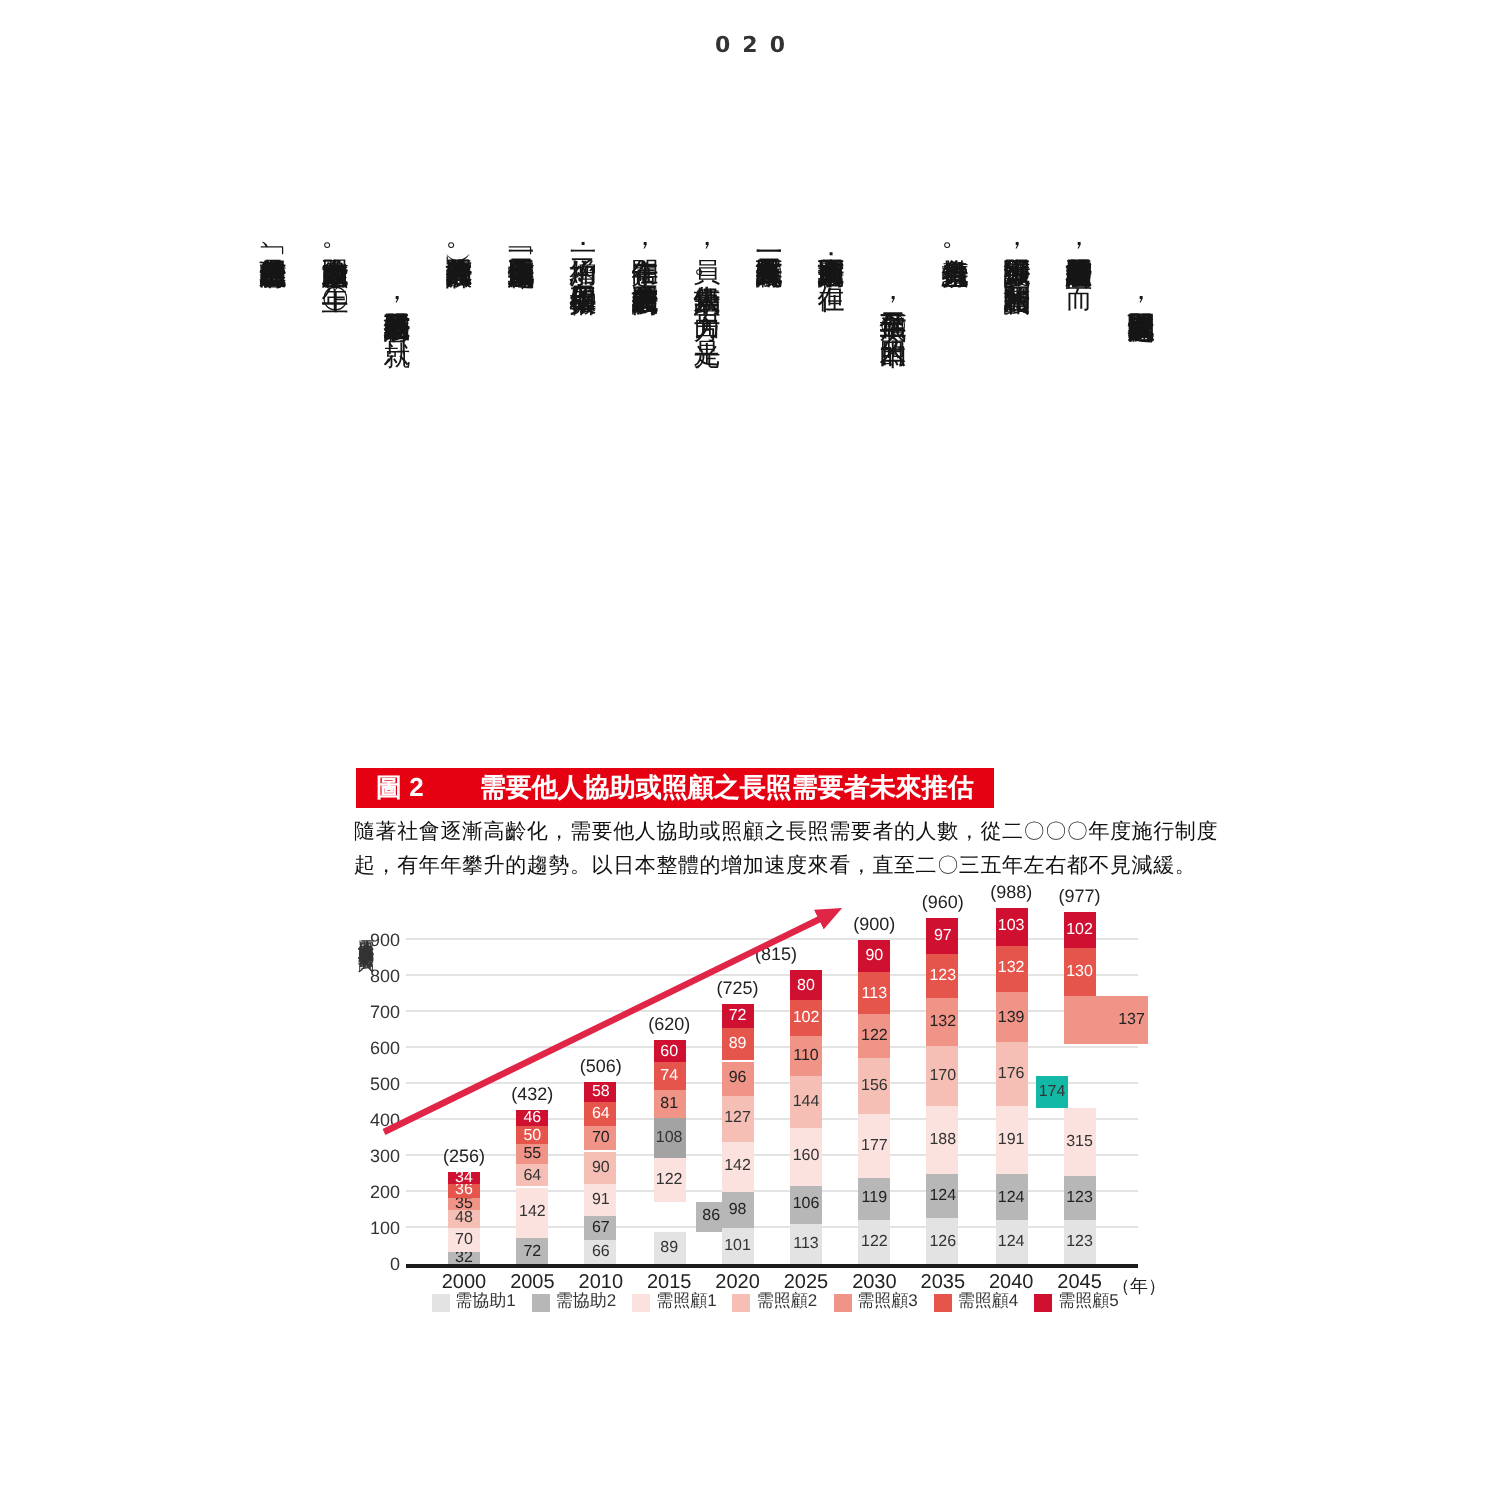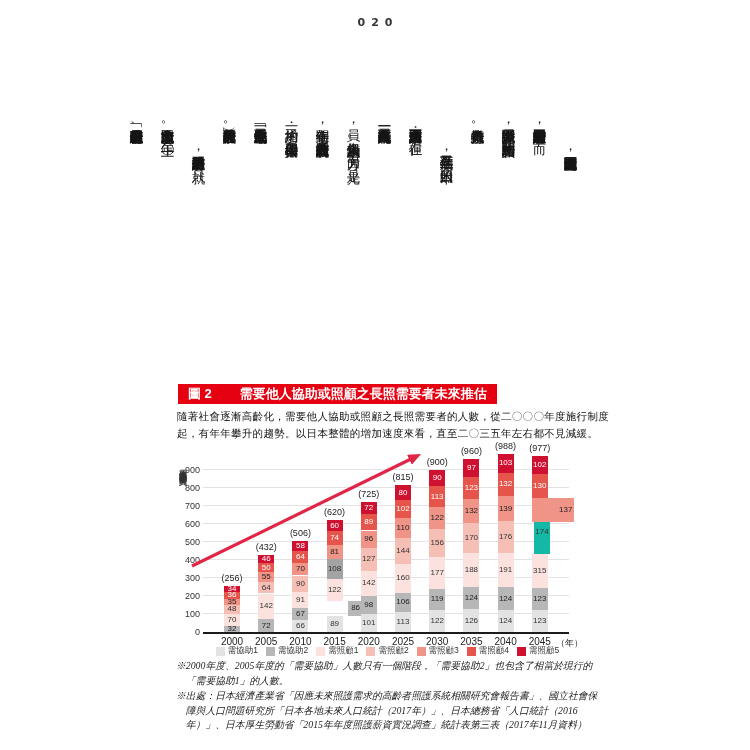--- a/index.html
+++ b/index.html
@@ -244,21 +244,21 @@
         </div>
         <div class="seg" style="left: 192px; bottom: 94.14px; height: 19.8px; background: rgb(240, 148, 136);">
           <span class="seglab" style="color: rgb(34, 34, 34);">110</span>
         </div>
         <div class="seg" style="left: 192px; bottom: 113.94px; height: 18.36px; background: rgb(230, 85, 75);">
           <span class="seglab" style="color: rgb(255, 255, 255);">102</span>
         </div>
         <div class="seg" style="left: 192px; bottom: 132.3px; height: 14.4px; background: rgb(208, 16, 49);">
           <span class="seglab" style="color: rgb(255, 255, 255);">80</span>
         </div>
-        <div class="total" style="left: 178px; bottom: 149.7px; text-align: center;">(815)</div>
+        <div class="total" style="left: 163px; bottom: 149.7px; text-align: center;">(815)</div>
         <div class="xtick" style="left: 180px;">2025</div>
         <div class="seg" style="left: 226.2px; bottom: 0px; height: 21.96px; background: rgb(227, 227, 227);">
           <span class="seglab" style="color: rgb(51, 51, 51);">122</span>
         </div>
         <div class="seg" style="left: 226.2px; bottom: 21.96px; height: 21.42px; background: rgb(183, 183, 183);">
           <span class="seglab" style="color: rgb(34, 34, 34);">119</span>
         </div>
         <div class="seg" style="left: 226.2px; bottom: 43.38px; height: 31.86px; background: rgb(251, 226, 222);">
           <span class="seglab" style="color: rgb(51, 51, 51);">177</span>
         </div>
@@ -324,21 +324,21 @@
         <div class="xtick" style="left: 282.6px;">2040</div>
         <div class="seg" style="left: 328.8px; bottom: 0px; height: 22.14px; background: rgb(227, 227, 227);">
           <span class="seglab" style="color: rgb(51, 51, 51);">123</span>
         </div>
         <div class="seg" style="left: 328.8px; bottom: 22.14px; height: 22.14px; background: rgb(183, 183, 183);">
           <span class="seglab" style="color: rgb(34, 34, 34);">123</span>
         </div>
         <div class="seg" style="left: 328.8px; bottom: 44.28px; height: 34.02px; background: rgb(251, 226, 222);">
           <span class="seglab" style="color: rgb(51, 51, 51);">315</span>
         </div>
-        <div class="seg" style="left: 331px; bottom: 78.3px; height: 44px; background: #14b8a6;">
+        <div class="seg" style="left: 315px; bottom: 78.3px; height: 16px; background: #14b8a6;">
           <span class="seglab" style="color: rgb(51, 51, 51);">174</span>
         </div>
         <div class="seg" style="left: 328.8px; bottom: 109.62px; height: 24.66px; background: rgb(240, 148, 136); padding-left: 26px;">
           <span class="seglab" style="color: rgb(34, 34, 34);">137</span>
         </div>
         <div class="seg" style="left: 328.8px; bottom: 134.28px; height: 23.4px; background: rgb(230, 85, 75);">
           <span class="seglab" style="color: rgb(255, 255, 255);">130</span>
         </div>
         <div class="seg" style="left: 328.8px; bottom: 157.68px; height: 18.36px; background: rgb(208, 16, 49);">
           <span class="seglab" style="color: rgb(255, 255, 255);">102</span>
@@ -381,18 +381,14 @@
       <div class="litem">
         <div class="swatch" style="background: rgb(230, 85, 75);"></div>
         <span class="llabel">需照顧4</span>
       </div>
       <div class="litem">
         <div class="swatch" style="background: rgb(208, 16, 49);"></div>
         <span class="llabel">需照顧5</span>
       </div>
     </div>
 
-  <div class="notes">
-    <div class="note">※2000年度、2005年度的「需要協助」人數只有一個階段，「需要協助2」也包含了相當於現行的「需要協助1」的人數。</div>
-    <div class="note">※出處：日本經濟產業省「因應未來照護需求的高齡者照護系統相關研究會報告書」、國立社會保障與人口問題研究所「日本各地未來人口統計（2017年）」、日本總務省「人口統計（2016年）」、日本厚生勞動省「2015年年度照護薪資實況調查」統計表第三表（2017年11月資料）</div>
-  </div>
 
 </div>
 
 </body></html>

